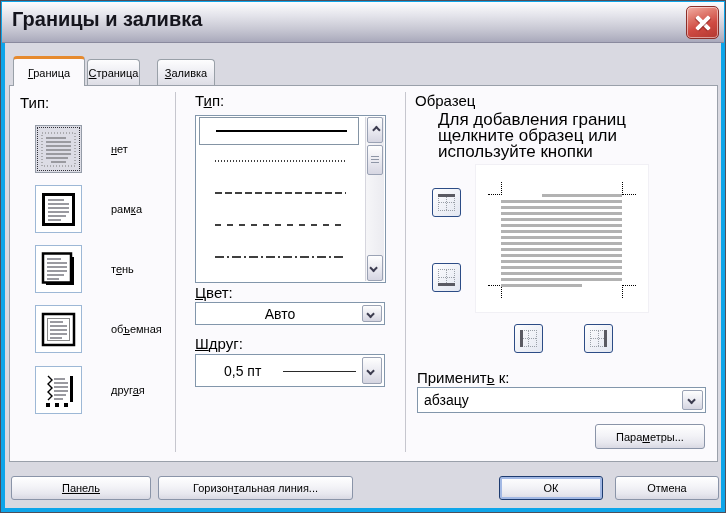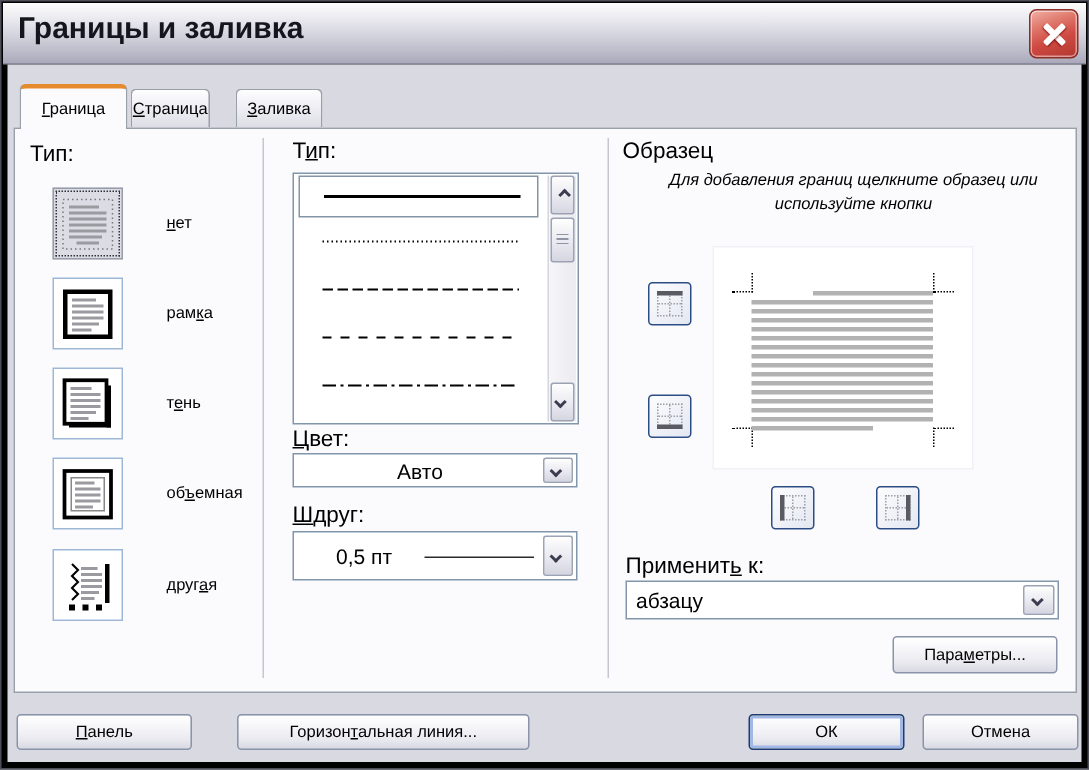--- a/index.html
+++ b/index.html
@@ -1,18 +1,18 @@
 <!DOCTYPE html>
 <html><head>
 <meta charset="utf-8">
 <style>
   * { margin:0; padding:0; box-sizing:border-box; }
   html,body { background:#808090; }
   body { font-family:"Liberation Sans", sans-serif; }
-  .window { position:relative; width:726px; height:513px; background:#000000; border:1px solid #4e4e5a; overflow:hidden;padding-left:42px; }
+  .window { position:relative; width:726px; height:513px; background:#0ea5e9; border:1px solid #4e4e5a; overflow:hidden;padding-left:42px; }
 
   
   .titlebar { position:absolute; left:1px; right:1px; top:1px; height:41px;
     background:linear-gradient(#fdfdfe, #e3e3ea 35%, #c6c6d2 70%, #a9a9bb 100%);
     border-bottom:1px solid #8a8a9e; }
   .title-text { position:absolute; left:10px; top:6px; font-size:20px; font-weight:bold; color:#15151d; letter-spacing:0px; }
   .close-btn { position:absolute; right:5px; top:4px; width:33px; height:33px; border-radius:5px;
     border:1px solid #8c2e28; background:linear-gradient(160deg,#f2b0a6 0%, #e07a6e 30%, #cf4a42 60%, #b23830 100%);
     box-shadow: inset 0 0 0 1px rgba(255,255,255,.5); cursor:pointer; }
   .close-x { position:absolute; left:50%; top:50%; width:0; height:0; }
@@ -62,21 +62,21 @@
 
   
   .combo { position:absolute; background:#fff; border:1px solid #8296ab; font-size:14px; }
   .combo-value { position:absolute; left:6px; right:26px; top:0; bottom:0; display:flex; align-items:center; }
   .combo-value.centered { justify-content:center; }
   .combo-arrow { position:absolute; right:2px; top:2px; bottom:2px; width:20px; border:1px solid #9aa2b4; border-radius:2px;
     background:linear-gradient(#fefefe,#e9e9f0 55%, #d5d5e1); display:flex; align-items:center; justify-content:center; cursor:pointer; }
   .width-line { position:absolute; left:87px; width:73px; top:50%; border-top:1px solid #2a2a2a; }
 
   
-  .instruction { position:absolute; left:428px; top:26px; width:262px; font-size:11px; line-height:16px; text-align:center; color:#000;font-style:italic; }
+  .instruction { position:absolute; left:428px; top:26px; width:262px; font-size:17px; line-height:16px; text-align:left; color:#000; }
   .preview-box { position:absolute; left:466px; top:79px; width:172px; height:147px; background:#fff; box-shadow:0 0 0 1px rgba(60,60,90,.05); }
   .mark { position:absolute; width:14px; height:13px; }
   .mark.tl { left:12px;  top:17px;  border-right:1px dotted #000; border-bottom:1px dotted #000; }
   .mark.tr { left:146px; top:17px;  border-left:1px dotted #000;  border-bottom:1px dotted #000; }
   .mark.bl { left:12px;  top:120px; border-right:1px dotted #000; border-top:1px dotted #000; }
   .mark.br { left:146px; top:120px; border-left:1px dotted #000;  border-top:1px dotted #000; }
   .pv-lines { position:absolute; left:25px; top:29px; width:121px; }
   .pv-line { height:3px; margin-bottom:3px; background:#b2b2b2; }
   .pv-line.first { margin-left:41px; }
   .pv-line.last  { width:81px; }
@@ -338,21 +338,21 @@
         <div class="combo-arrow" style="width:21px;">
             <span class="chev down"></span>
           </div>
       </div>
 
       <button class="btn" style="position:absolute; left:585px; top:338px; width:110px; height:25px;">
         <span><span>Пара</span><u>м</u><span>етры...</span></span>
       </button>
     </div>
 
-    <button class="btn footer-btn" style="left:6px; width:117px;">
+    <button class="btn footer-btn" style="left:6px; width:140px;text-decoration:underline;">
       <span><span></span><u>П</u><span>анель</span></span>
     </button>
     <button class="btn default footer-btn" style="left:494px; width:104px;">ОК</button>
     <button class="btn footer-btn" style="left:153px; width:195px;">
       <span><span>Горизон</span><u>т</u><span>альная линия...</span></span>
     </button>
     <button class="btn footer-btn" style="left:610px; width:104px;">Отмена</button>
   </div>
 </div>
 

